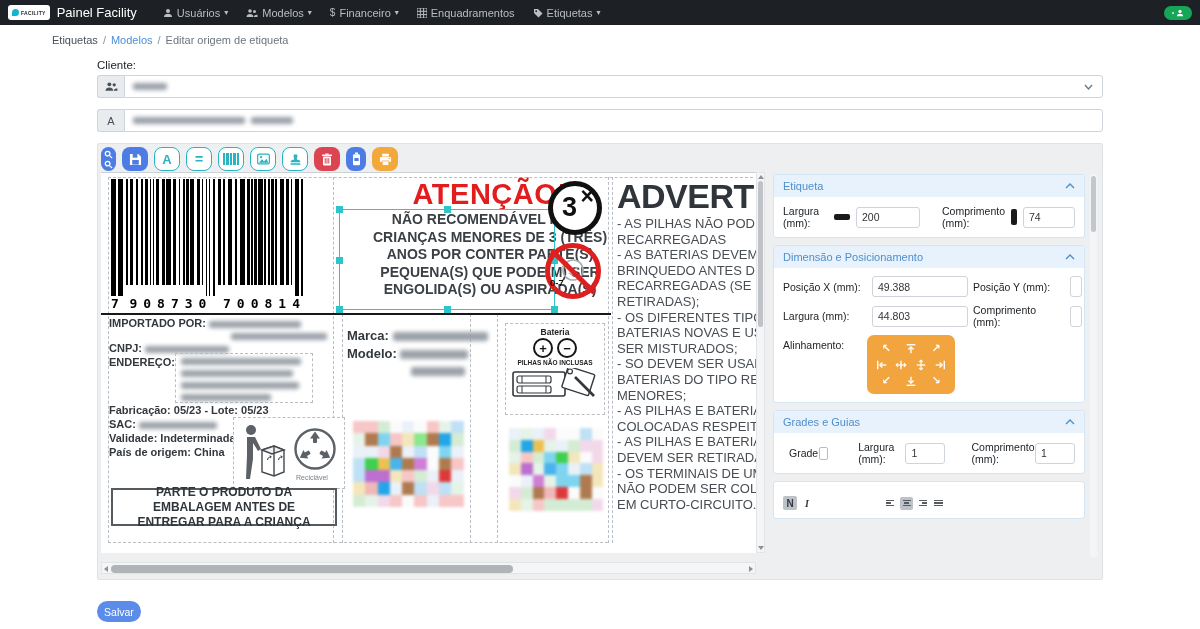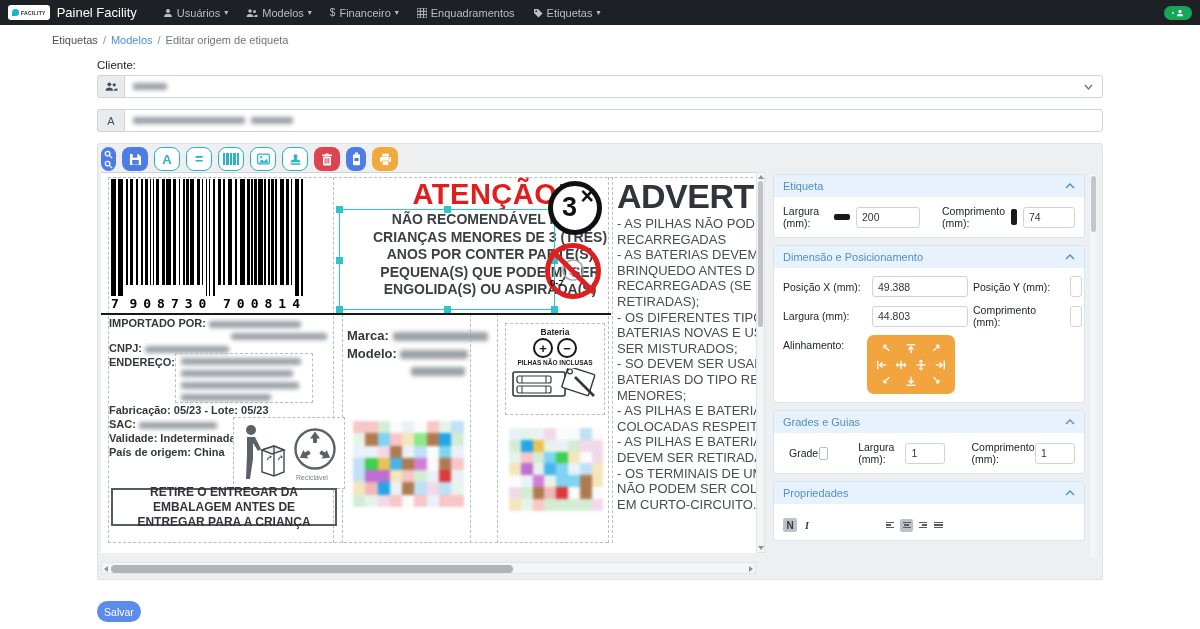--- a/index.html
+++ b/index.html
@@ -457,21 +457,21 @@
             <g transform="translate(21,21) rotate(240)">
                 <rect x="-2" y="-14" width="4" height="8" rx="1"></rect>
                 <polygon points="0,-17.5 5,-10.5 -5,-10.5"></polygon>
               </g>
           </g>
         </svg>
         <span class="recic-lab">Reciclável</span>
       </div>
 
       <div class="retire">
-          <span>RETIRE O ENTREGAR DA EMBALAGEM ANTES DE ENTREGAR PARA A CRIANÇA</span>
+          <span>PARTE O PRODUTO DA EMBALAGEM ANTES DE ENTREGAR PARA A CRIANÇA</span>
         </div>
 
       <div class="mrow" style="left:246px;top:155px;"><span>Marca:</span> <span class="bl" style="width:95px;height:9px;"></span></div>
       <div class="mrow" style="left:246px;top:173px;"><span>Modelo:</span> <span class="bl" style="width:68px;height:9px;"></span></div>
       <div class="mrow" style="left:310px;top:190px;"><span class="bl" style="width:54px;height:9px;"></span></div>
 
       <div class="mosaic" id="mosaic1" style="left: 252px; top: 248px; grid-template-columns: repeat(9, 12.3px); grid-template-rows: repeat(7, 12.3px);">
           <div style="background: rgb(247, 198, 198);"></div>
           <div style="background: rgb(247, 198, 198);"></div>
           <div style="background: rgb(212, 236, 212);"></div>
@@ -743,26 +743,20 @@
           <span class="plabel" style="width:44px;margin-left:6px;">Grade</span>
           <span class="chk"></span>
           <span class="plabel" style="margin-left:30px;width:70px;">Largura (mm):</span>
           <input class="pinput" style="width: 40px;" value="1">
           <span class="plabel" style="margin-left:26px;width:94px;">Comprimento (mm):</span>
           <input class="pinput" style="width: 40px;" value="1">
         </div>
       </div>
 
       <div class="sec">
-        <div class="sec-h">
-          <span class="t">Propriedades</span>
-          <svg width="10" height="6" viewBox="0 0 10 6">
-              <polyline points="1,5 5,1 9,5" fill="none" stroke="#4e8fcb" stroke-width="1.4"></polyline>
-            </svg>
-        </div>
         <div class="sec-b">
           <div class="pr2">
             <span class="fbtn on" style="font-weight:bold;">N</span>
             <span class="fbtn it">I</span>
             <span style="width:64px;"></span>
             <span class="abtn">
                 <i style="width:8px;"></i>
                 <i style="width:5px;"></i>
                 <i style="width:8px;"></i>
               </span>

